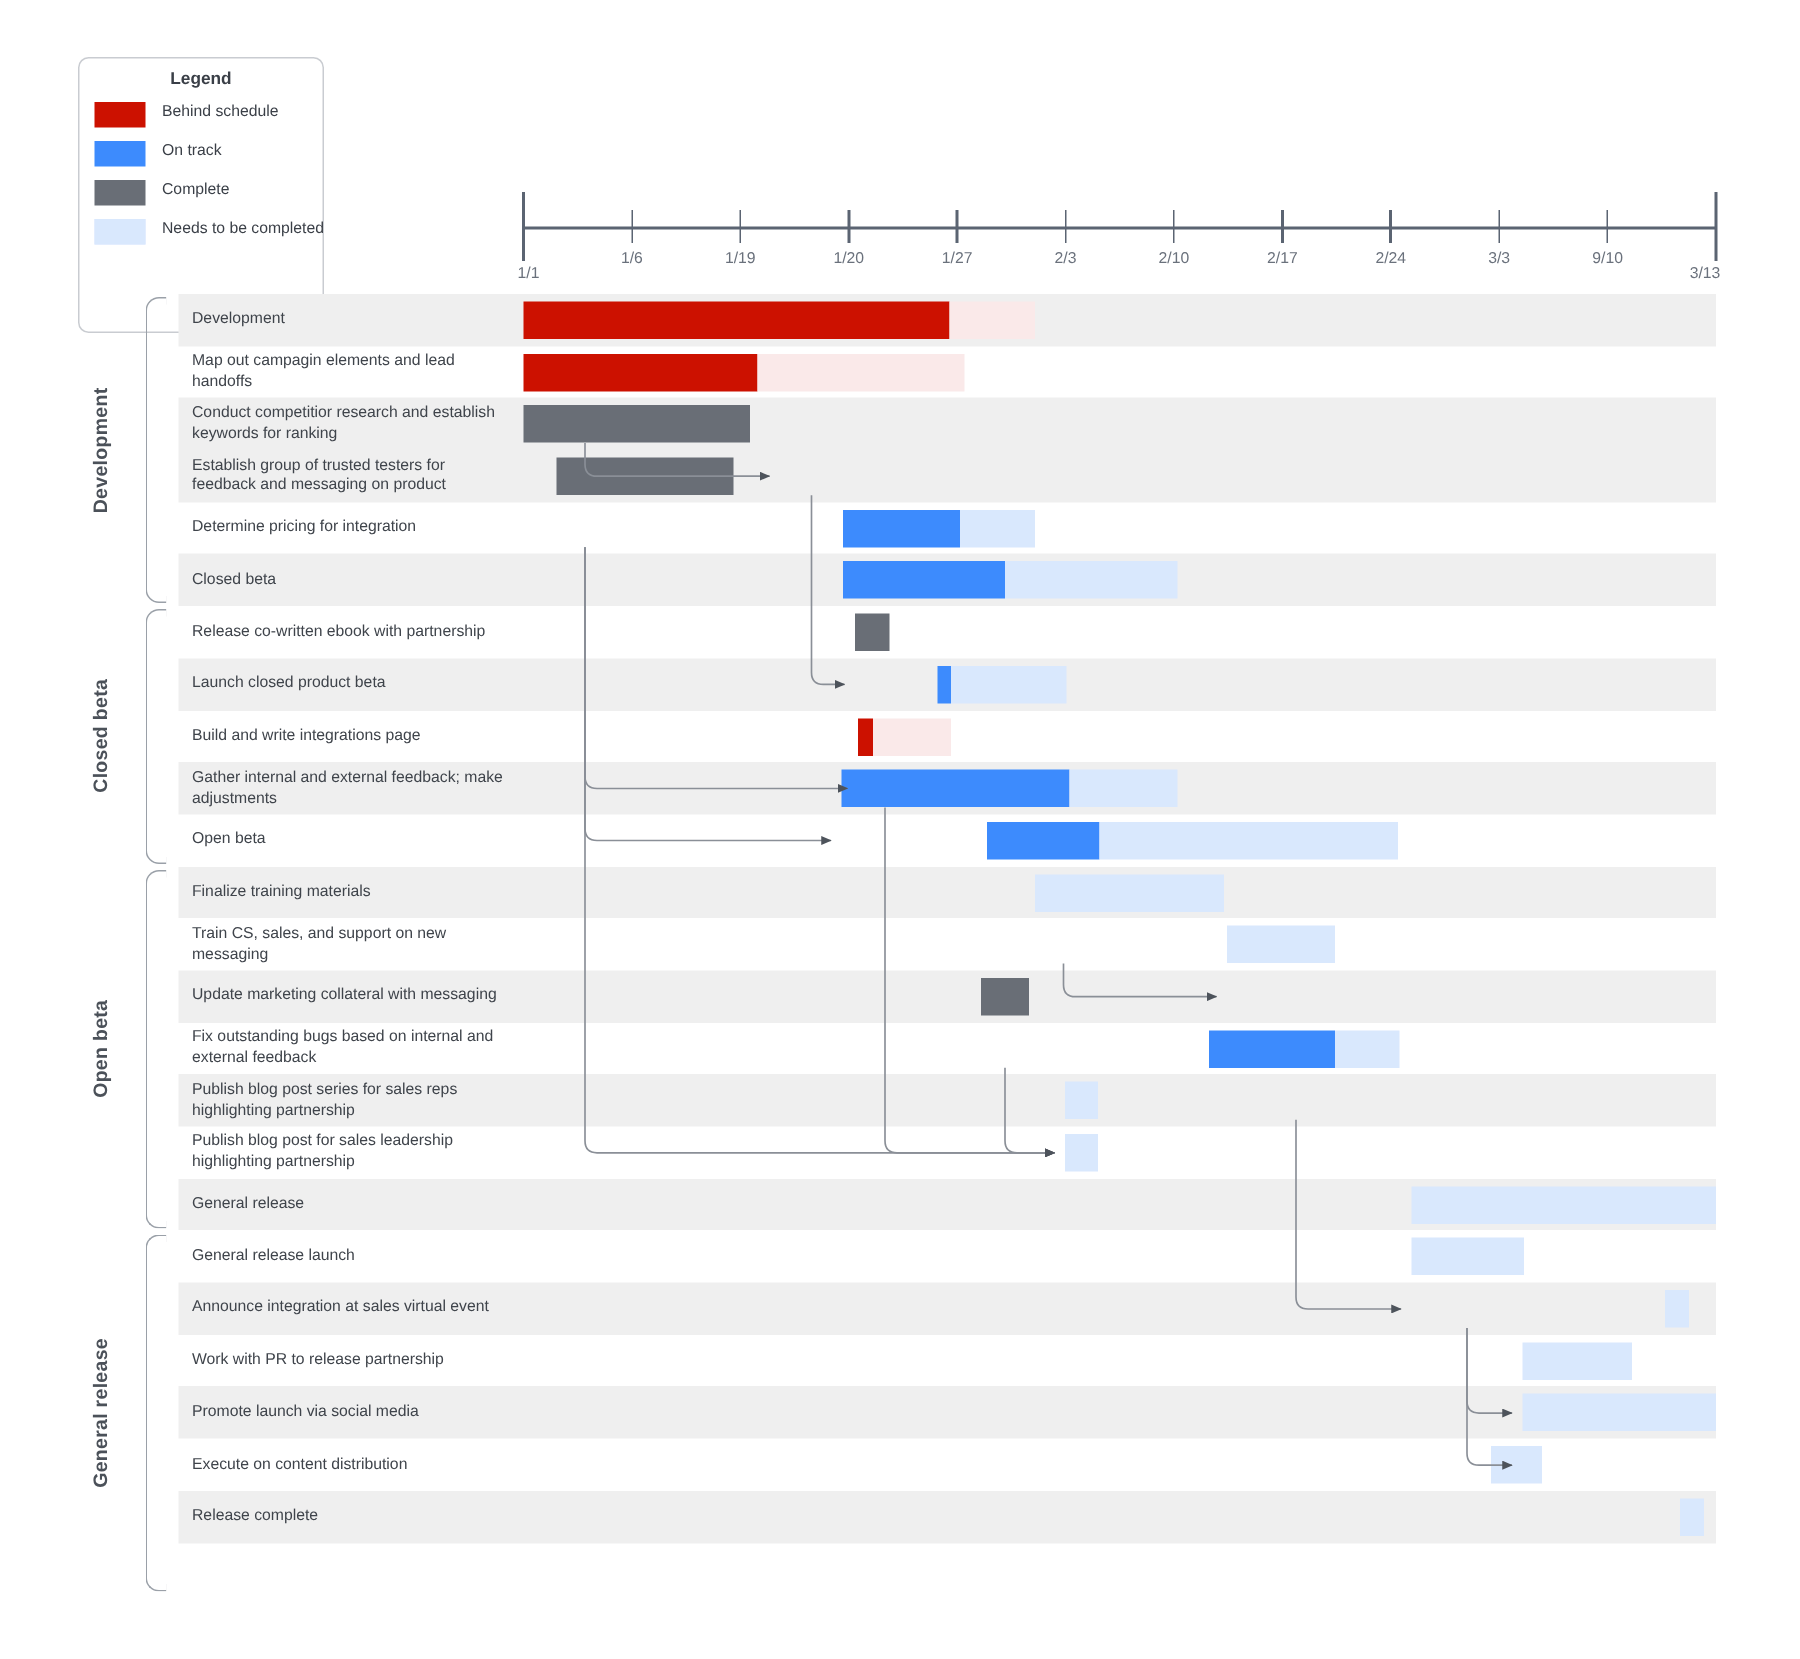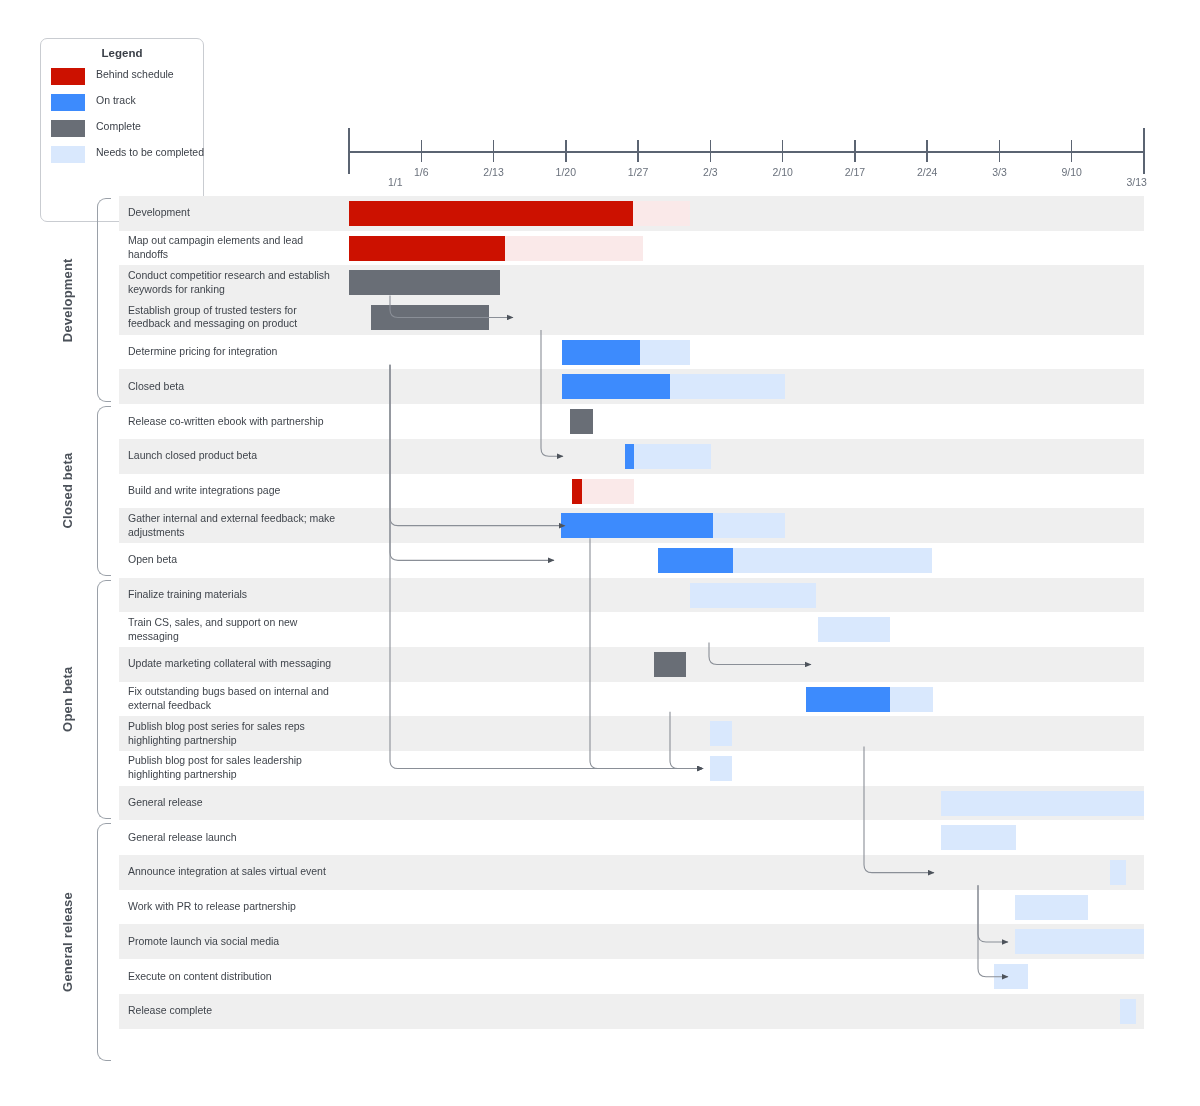--- a/index.html
+++ b/index.html
@@ -13,21 +13,21 @@
     position: relative;
     width: 1200px;
     height: 1106px;
     overflow: hidden;
     background: #ffffff;
   }
 
   
   #legend {
     position: absolute;
-    left: 40px; top: 38px;
+    left: 52px; top: 38px;
     width: 164px; height: 184px;
     border: 1px solid #c9ccd1;
     border-radius: 7px;
     background: #ffffff;
     padding: 8px 10px 22px 10px;
   }
   #legend-title {
     text-align: center;
     font-size: 11.5px;
     font-weight: bold;
@@ -165,25 +165,25 @@
           <div class="legend-swatch" style="background: rgb(217, 232, 253); border: 1px solid rgb(217, 232, 253);"></div>
           <div class="legend-label">Needs to be completed</div>
         </div>
       </div>
   </div>
 
   <div id="axis">
     <div id="axis-line"></div>
     <div id="axis-ticks">
         <div class="tick endcap" style="left: -0.75px;"></div>
-        <div class="tick-label first" style="left: 0px; margin-left: 43px;">1/1</div>
+        <div class="tick-label first" style="left: 0px;">1/1</div>
         <div class="tick" style="left: 71.5227px;"></div>
         <div class="tick-label" style="left: 72.2727px;">1/6</div>
         <div class="tick" style="left: 143.795px;"></div>
-        <div class="tick-label" style="left: 144.545px;">2/13</div>
+        <div class="tick-label" style="left: 144.545px;">1/19</div>
         <div class="tick" style="left: 216.068px;"></div>
         <div class="tick-label" style="left: 216.818px;">1/20</div>
         <div class="tick" style="left: 288.341px;"></div>
         <div class="tick-label" style="left: 289.091px;">1/27</div>
         <div class="tick" style="left: 360.614px;"></div>
         <div class="tick-label" style="left: 361.364px;">2/3</div>
         <div class="tick" style="left: 432.886px;"></div>
         <div class="tick-label" style="left: 433.636px;">2/10</div>
         <div class="tick" style="left: 505.159px;"></div>
         <div class="tick-label" style="left: 505.909px;">2/17</div>

